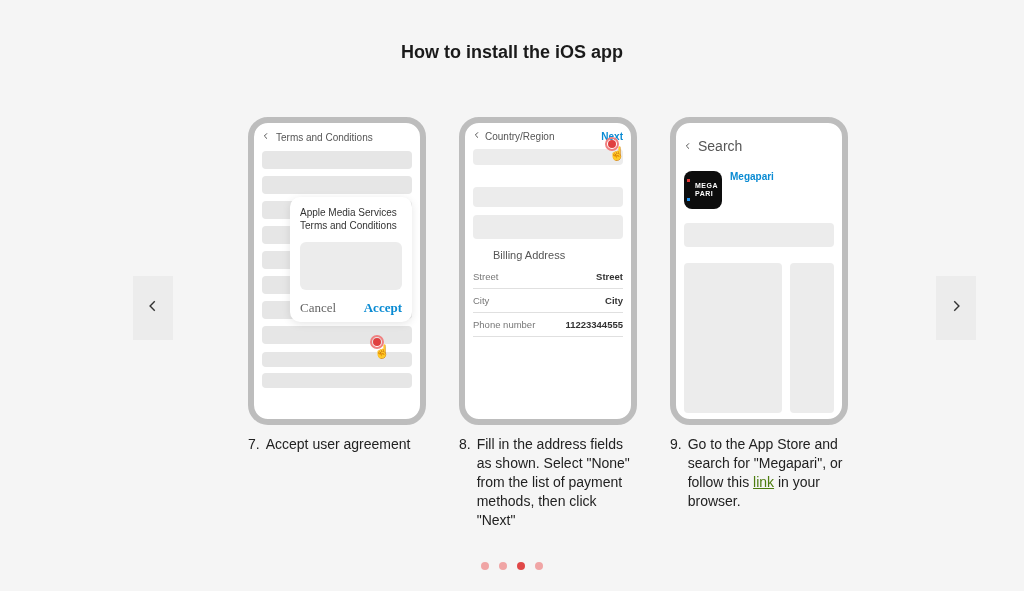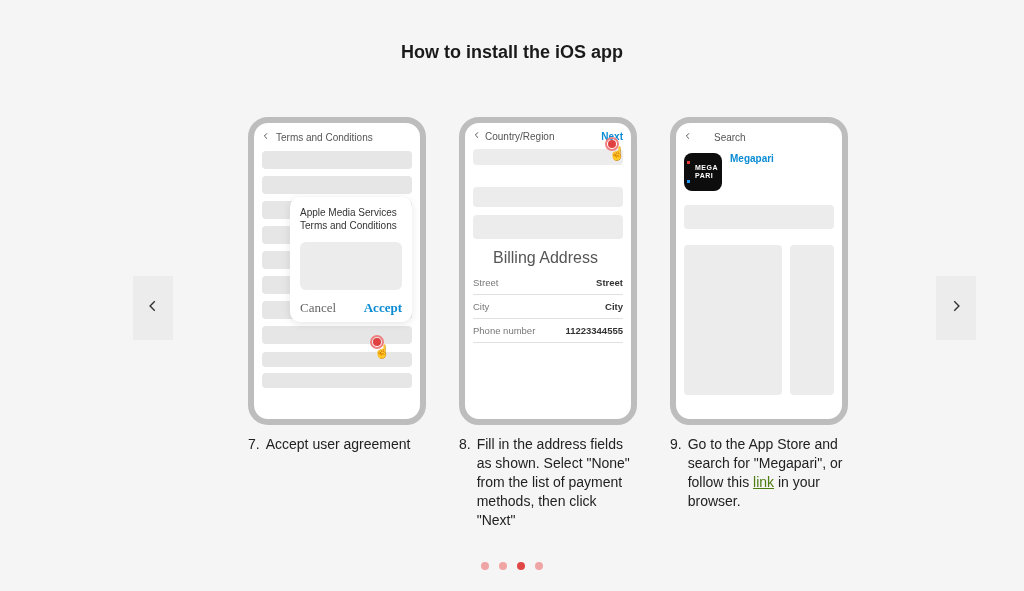--- a/index.html
+++ b/index.html
@@ -47,28 +47,28 @@
   .p2-pointer { right: 6px; top: 14px; }
 
   
   .p2-topbar { display:flex; align-items:center; padding: 7px 8px; font-size: 10px; }
   .p2-topbar .label { color:#555; flex:1; margin-left:4px; }
   .p2-topbar .next { color:#0a8bd3; font-weight:700; }
   .p2-rows { padding: 0 8px; display:flex; flex-direction:column; gap:8px; }
   .p2-row-s { height: 16px; background:#ececec; border-radius:4px; }
   .p2-row-m { height: 20px; background:#ececec; border-radius:4px; }
   .p2-section { padding: 10px 8px 4px; }
-  .p2-section .sec-title { font-size:16px; color:#555;padding-left:20px; }
+  .p2-section .sec-title { font-size:11px; color:#555;padding-left:20px; }
   .form { padding: 0 8px; }
   .form-row { display:flex; justify-content:space-between; font-size:9.5px; color:#555; padding:6px 0; border-bottom:1px solid #e0e0e0; }
   .form-row .lbl { color:#777; }
   .form-row .val { color:#333; font-weight:600; }
 
   
-  .p3-topbar { display:flex; align-items:center; gap:22px; padding:8px 8px; font-size:10px; color:#555; }
+  .p3-topbar { display:flex; align-items:center; gap:6px; padding:15px 8px; font-size:14px; color:#555; }
   .p3-app { display:flex; gap:8px; padding: 2px 8px 10px; align-items:flex-start; }
   .app-icon { width: 38px; height: 38px; background:#0d0d0d; border-radius:8px; display:flex; flex-direction:column; justify-content:center; padding-left:5px; color:#fff; font-size:7px; font-weight:800; line-height:8px; letter-spacing:0.5px; position:relative; }
   .app-icon .d1 { position:absolute; left:3px; top:8px; width:3px; height:3px; background:#e53935; }
   .app-icon .d2 { position:absolute; left:3px; bottom:8px; width:3px; height:3px; background:#2196f3; }
   .app-name { color:#0a8bd3; font-size:10px; font-weight:700; }
   .p3-rows { padding:0 8px; display:flex; flex-direction:column; gap:8px; }
   .wide-bar { height:24px; background:#ececec; border-radius:4px; margin-top:4px; }
   .p3-boxes { display:flex; gap:8px; margin-top:8px; }
   .big-box { flex: 0 0 98px; height:150px; background:#ececec; border-radius:4px; }
   .sm-box { flex:1; height:150px; background:#ececec; border-radius:4px; }

